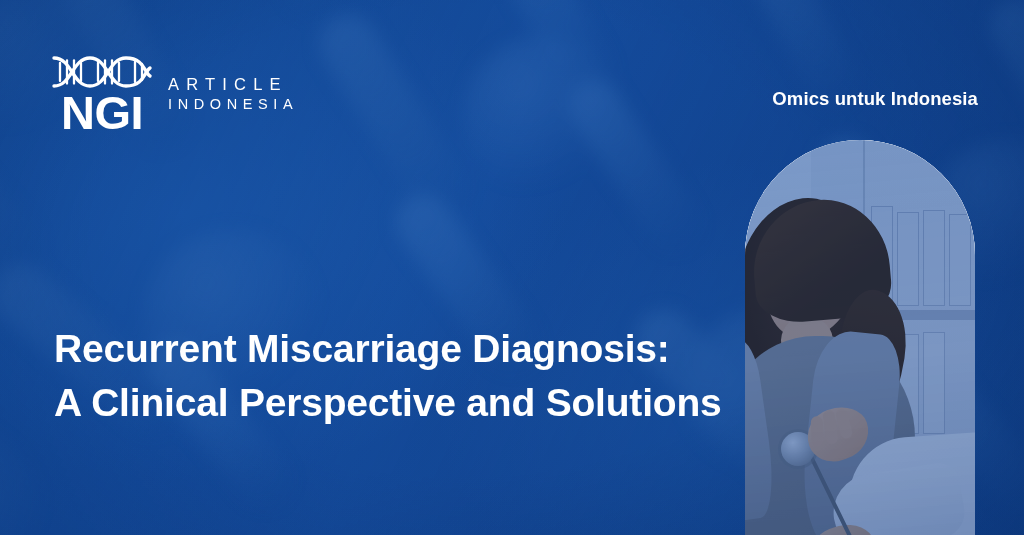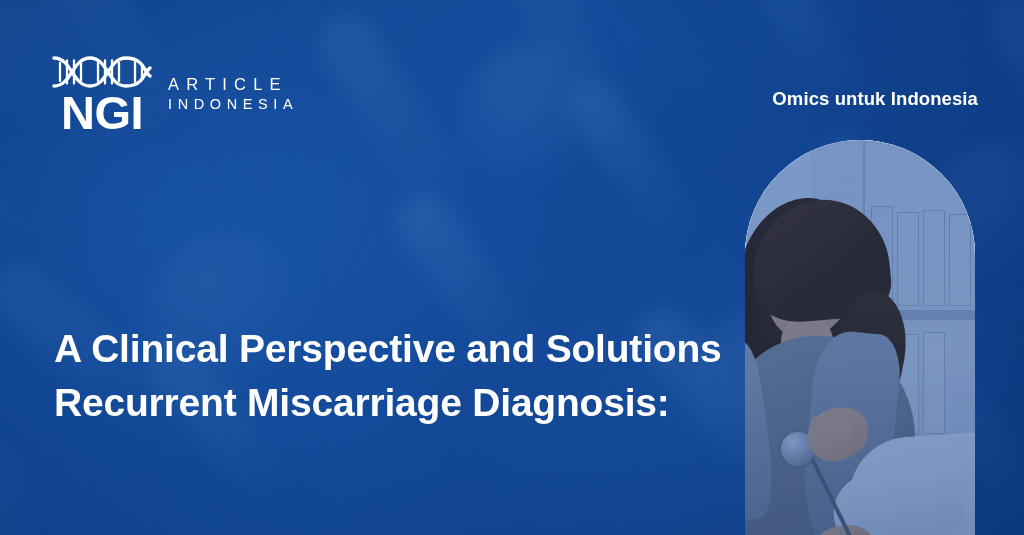--- a/index.html
+++ b/index.html
@@ -315,22 +315,22 @@
     <div class="logo-words">
       <span class="w-naleya">ARTICLE</span>
       <span class="w-indonesia">INDONESIA</span>
     </div>
   </div>
 
   <div class="tagline">Omics untuk Indonesia</div>
 
 
   <div class="headline">
+    <div class="headline-line">Recurrent Miscarriage Diagnosis:</div>
     <div class="headline-line">A Clinical Perspective and Solutions</div>
-    <div class="headline-line">Recurrent Miscarriage Diagnosis:</div>
   </div>
 
   <div class="photo-arch">
     <div class="photo-scene">
       <div class="ph-room"></div>
       <div class="ph-window"></div>
       <div class="ph-cabinet"></div>
       <div class="ph-binder" style="left:126px; top:66px;  width:22px; height:100px;"></div>
       <div class="ph-binder" style="left:152px; top:72px;  width:22px; height:94px;"></div>
       <div class="ph-binder" style="left:178px; top:70px;  width:22px; height:96px;"></div>

